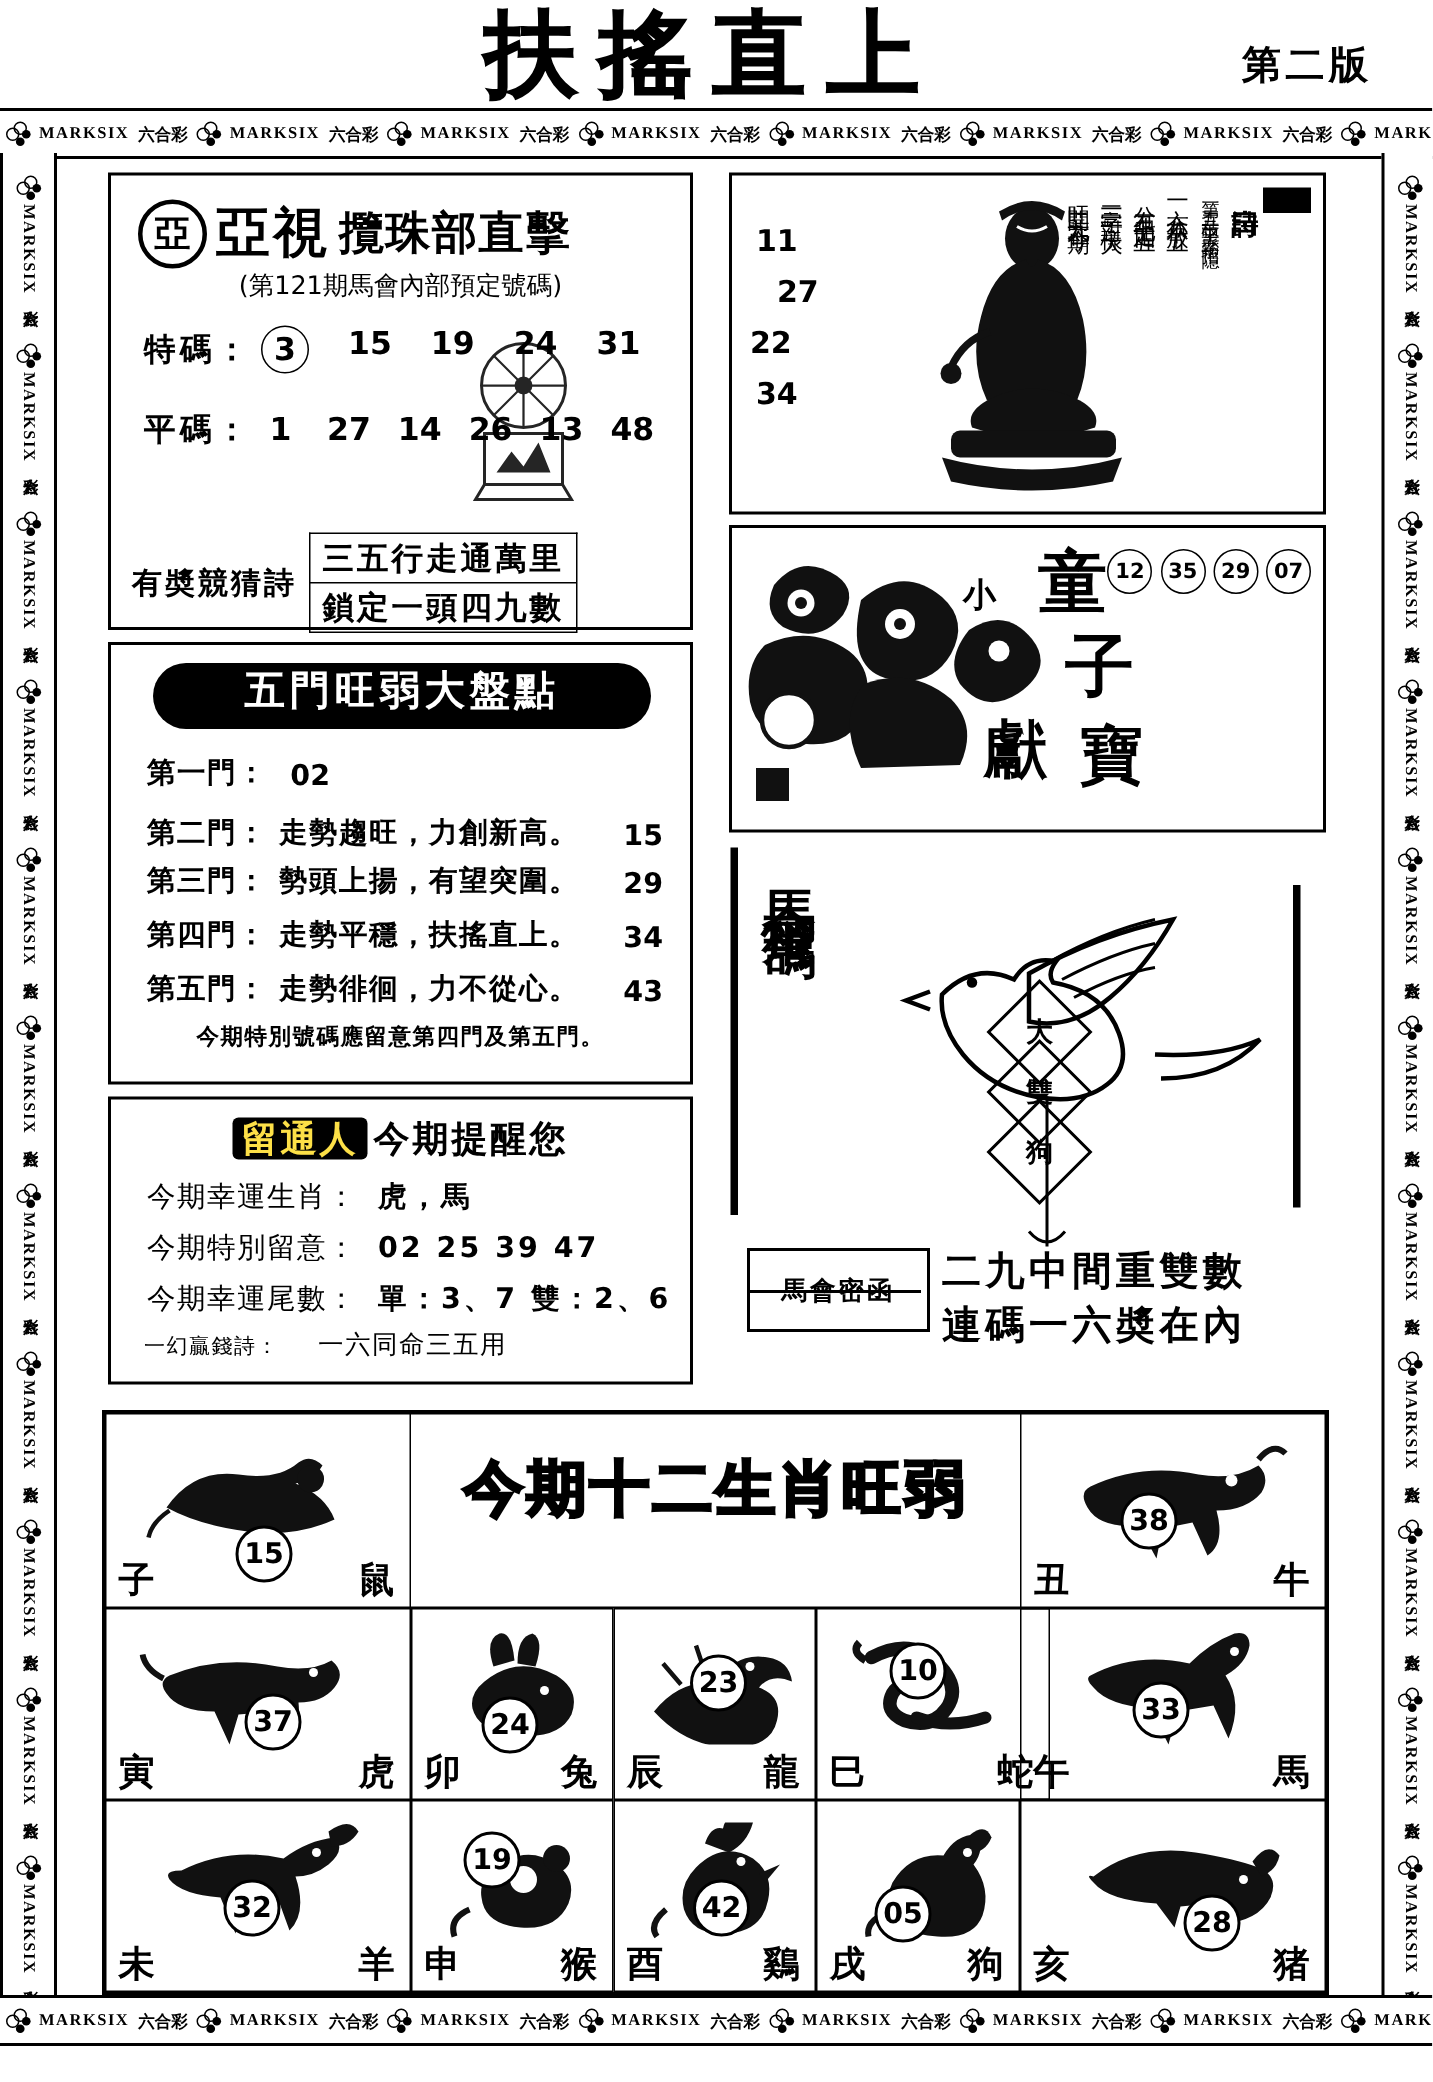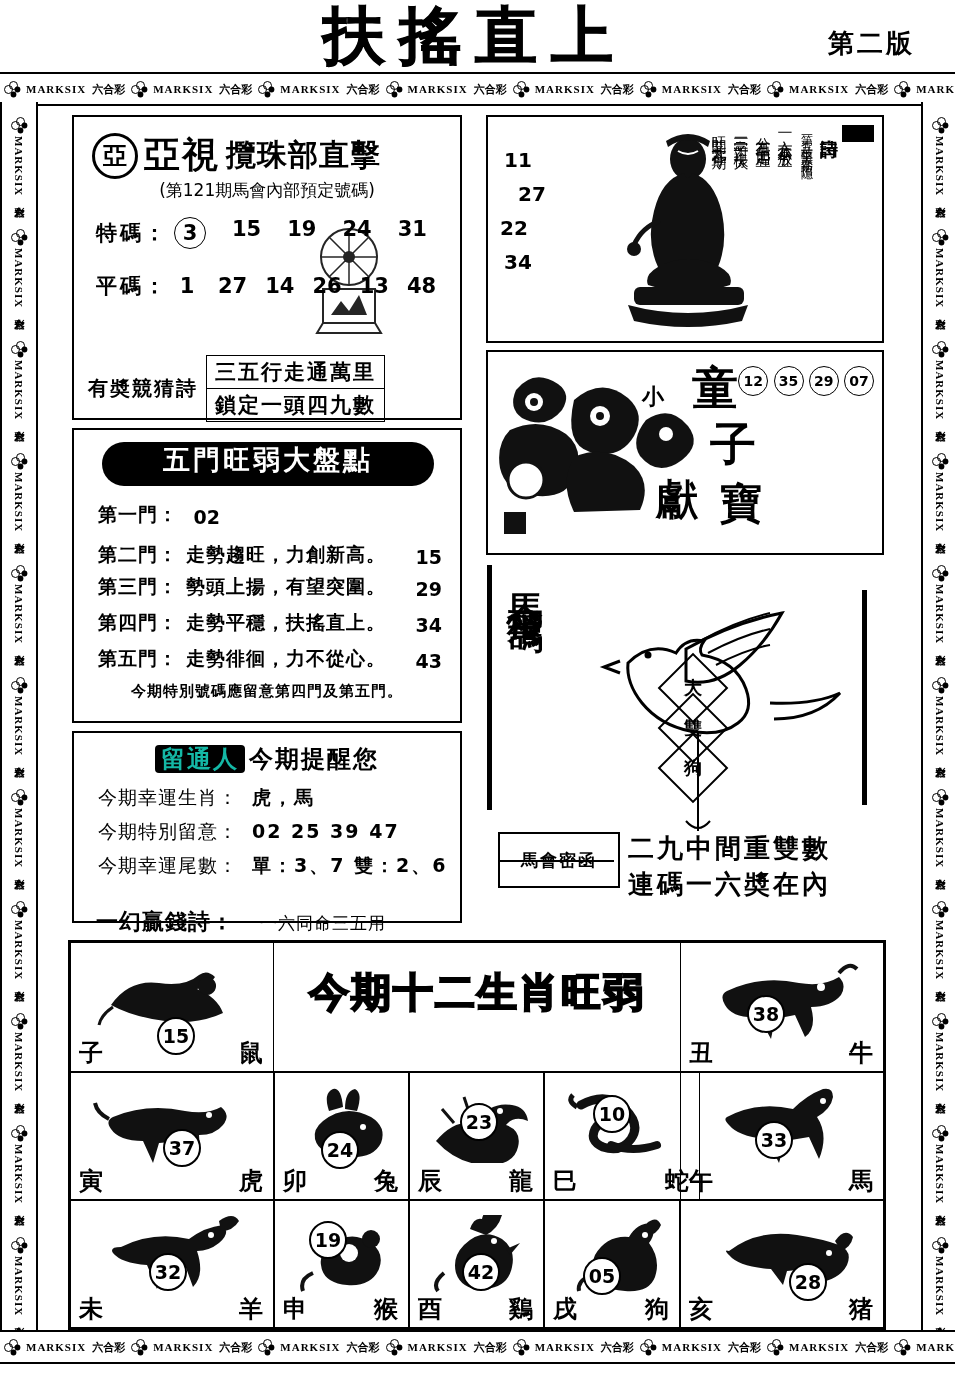--- a/index.html
+++ b/index.html
@@ -88,26 +88,26 @@
   .gates-banner span{color:#fff;font-size:27px;font-weight:bold;letter-spacing:3px;}
   .gate-row{position:absolute;left:24px;display:flex;align-items:flex-end;font-size:19px;font-weight:bold;width:344px;}
   .gate-row .g-name{width:88px;letter-spacing:1px;}
   .gate-row .g-text{flex:1;letter-spacing:1px;}
   .gate-row .g-num{width:34px;text-align:right;}
   .gates-foot{position:absolute;left:0;top:252px;width:100%;text-align:center;font-size:15px;font-weight:bold;letter-spacing:1px;}
 
   
   #remind{left:72px;top:731px;width:390px;height:192px;}
   .rem-head{position:absolute;top:10px;left:0;width:100%;text-align:center;font-size:24px;font-weight:bold;letter-spacing:2px;}
-  .rem-head .inv{background:#000;color:#14b8a6;padding:0 6px;border-radius:4px;margin-right:4px;}
+  .rem-head .inv{background:#000;color:#fde047;padding:0 6px;border-radius:4px;margin-right:4px;}
   .rem-row{position:absolute;left:24px;font-size:19px;display:flex;align-items:baseline;}
   .rem-row .r-lab{letter-spacing:1px;}
   .rem-row .r-val{font-weight:bold;margin-left:14px;letter-spacing:2px;}
   .rem-foot{position:absolute;left:22px;top:152px;display:flex;align-items:baseline;}
-  .rem-foot .f-lab{font-size:22px;font-weight:bold;letter-spacing:1px;margin-top:22px;}
+  .rem-foot .f-lab{font-size:14px;font-weight:normal;letter-spacing:1px;}
   .rem-foot .f-val{font-size:17px;margin-left:26px;letter-spacing:1px;}
 
   
   #immortal{left:486px;top:115px;width:398px;height:228px;}
   .imm-tag{
     position:absolute;right:8px;top:8px;background:#000;color:#fff;
     writing-mode:vertical-rl;font-size:19px;font-weight:bold;padding:4px 3px;letter-spacing:3px;
   }
   .imm-poem{
     position:absolute;right:44px;top:8px;display:flex;flex-direction:row-reverse;gap:4px;

